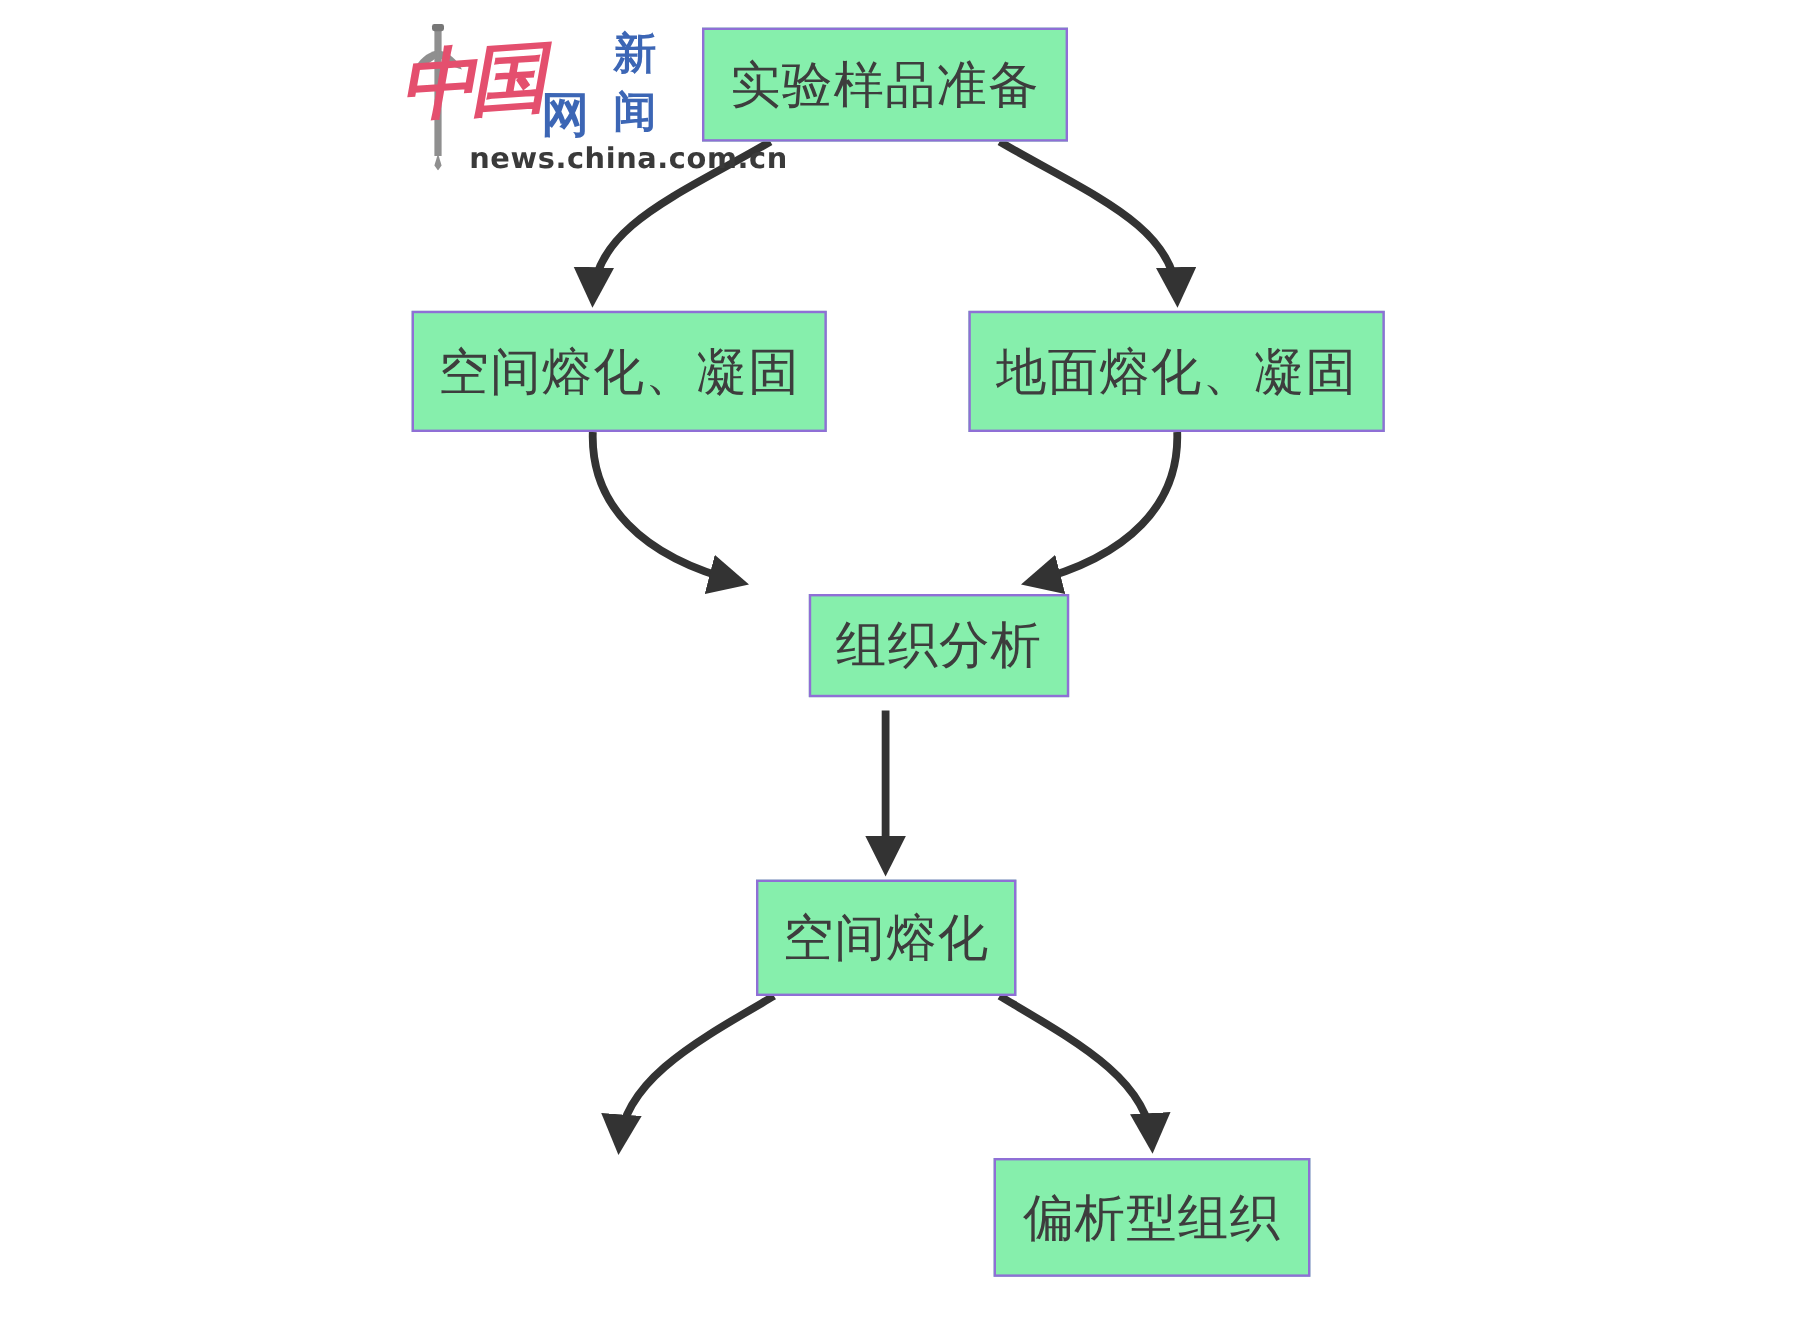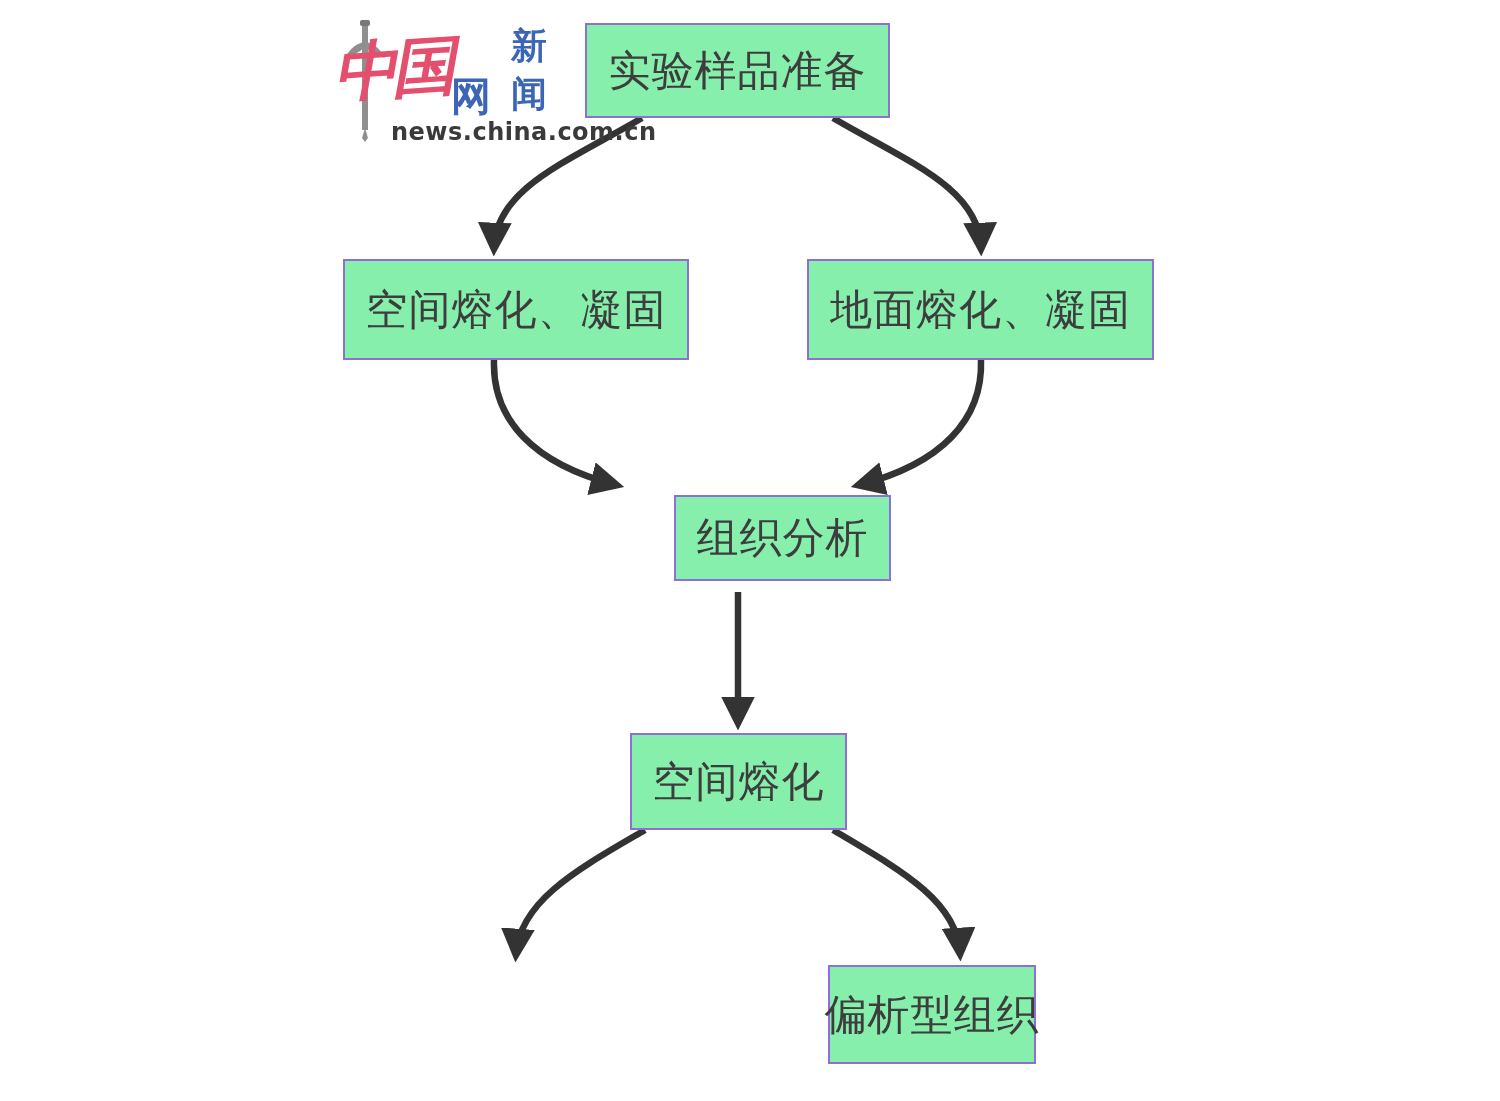--- a/index.html
+++ b/index.html
@@ -26,21 +26,21 @@
     color: #3d3d3d;
     letter-spacing: 1px;
     white-space: nowrap;
   }
   .node-prepare     { left: 585px; top: 23px;  width: 305px; height: 95px;  }
   .node-space       { left: 322px; top: 259px; width: 346px; height: 101px; margin-left: 21px; }
   .node-ground      { left: 807px; top: 259px; width: 347px; height: 101px; }
   .node-analysis    { left: 630px; top: 495px; width: 217px; height: 86px; margin-left: 44px;  }
   .node-compare     { left: 630px; top: 733px; width: 217px; height: 97px;  }
   .node-insitu      { left: 344px; top: 966px; width: 344px; height: 101px; }
-  .node-segregation { left: 828px; top: 965px; width: 208px; height: 99px;  }
+  .node-segregation { left: 828px; top: 965px; width: 264px; height: 99px;  }
 
   
   .edges {
     position: absolute;
     left: 0; top: 0;
     width: 1500px;
     height: 1101px;
     pointer-events: none;
   }
   .edges path.edge {

